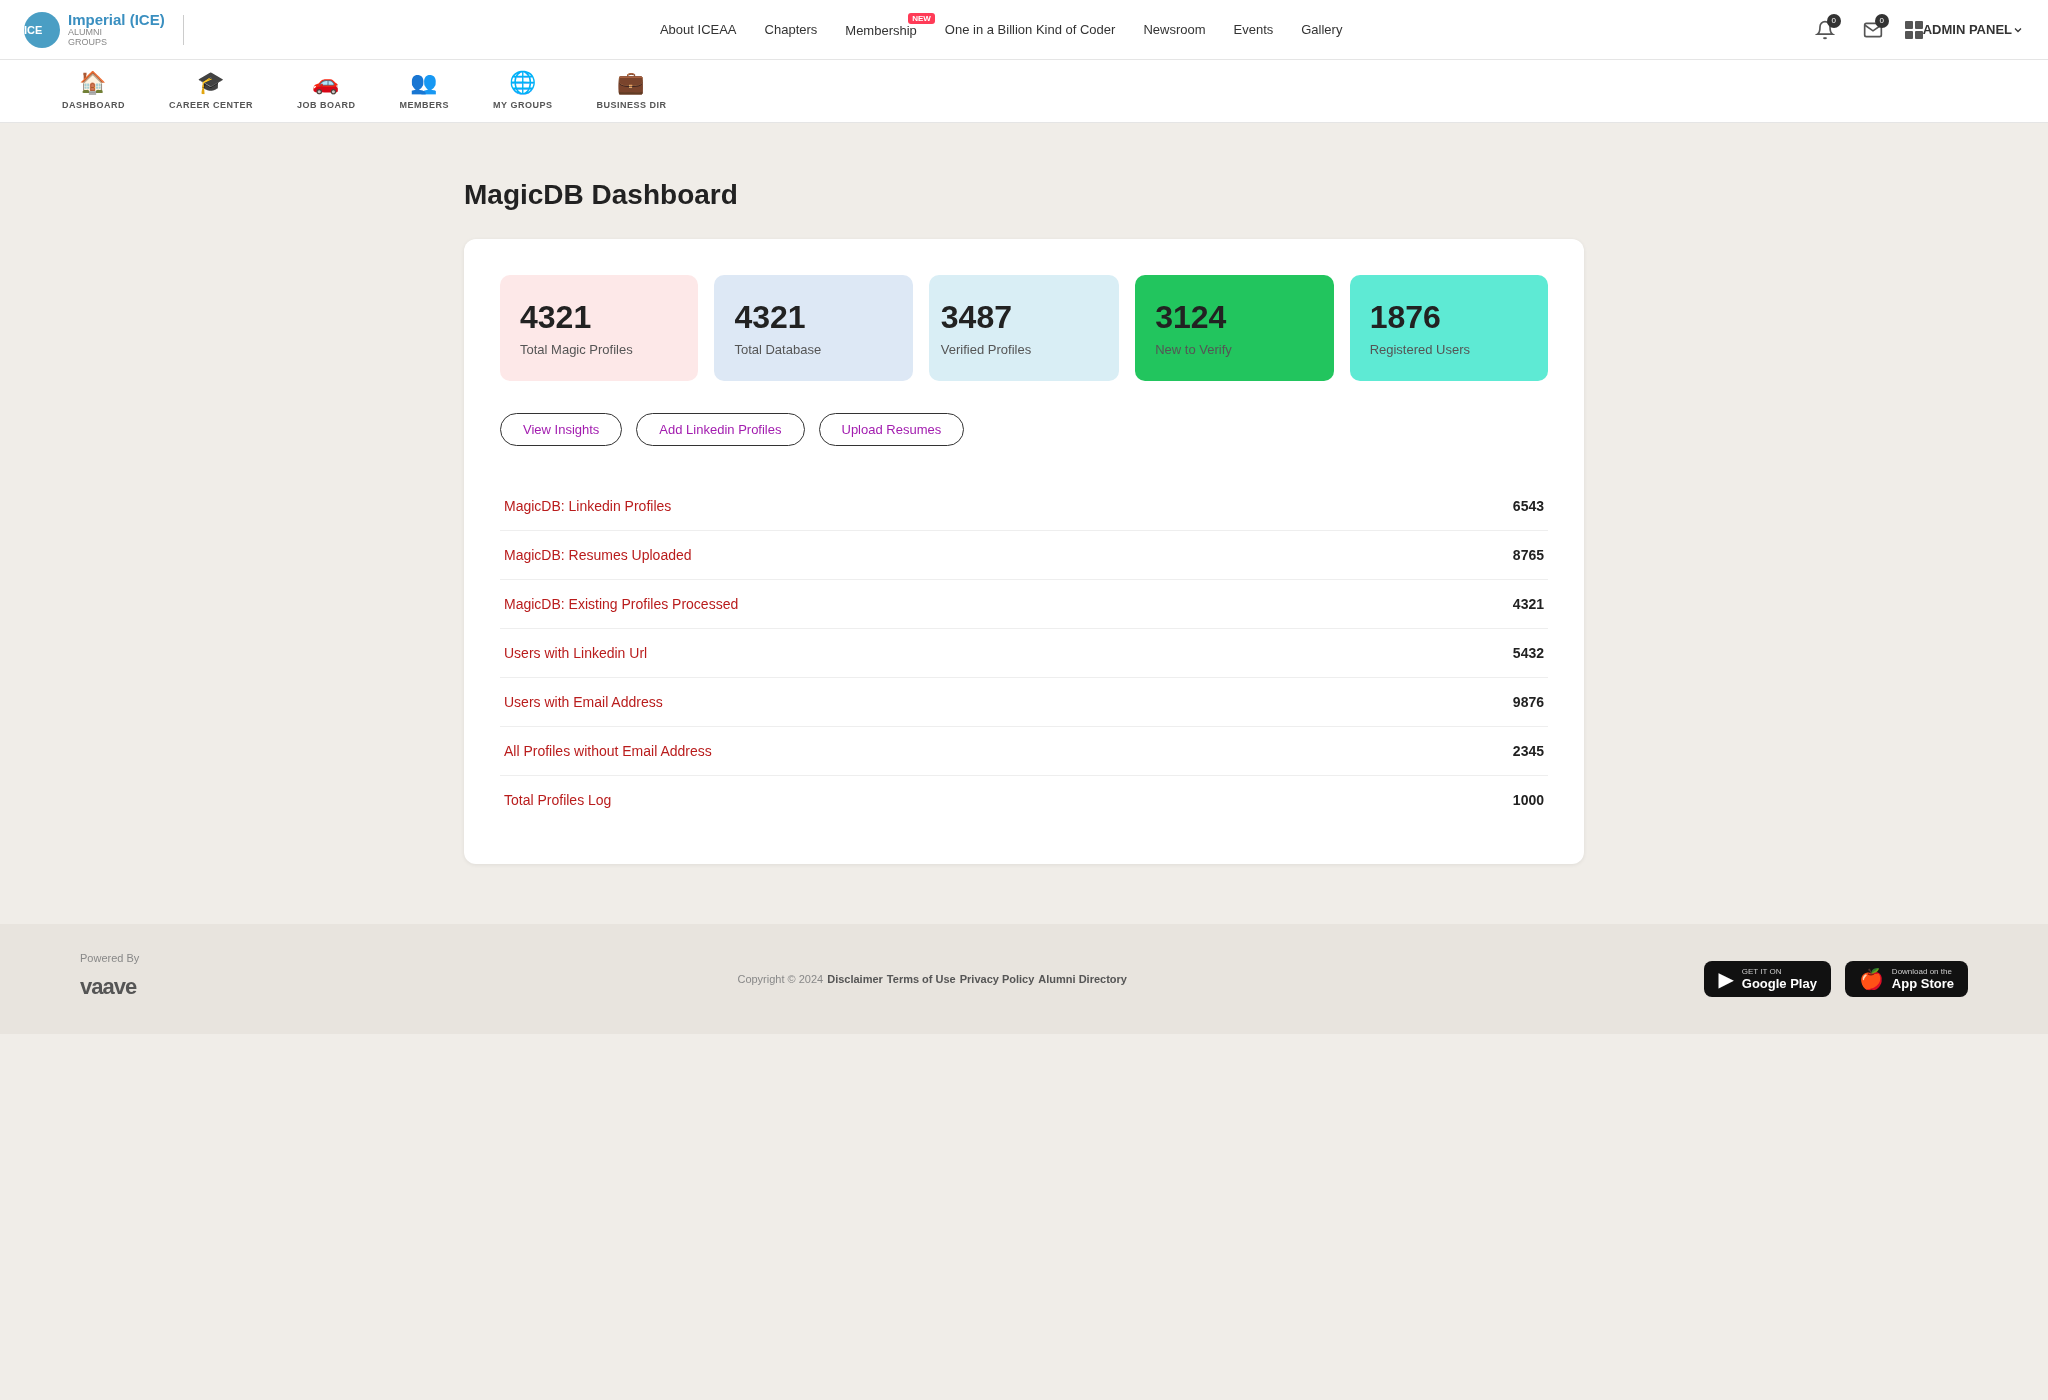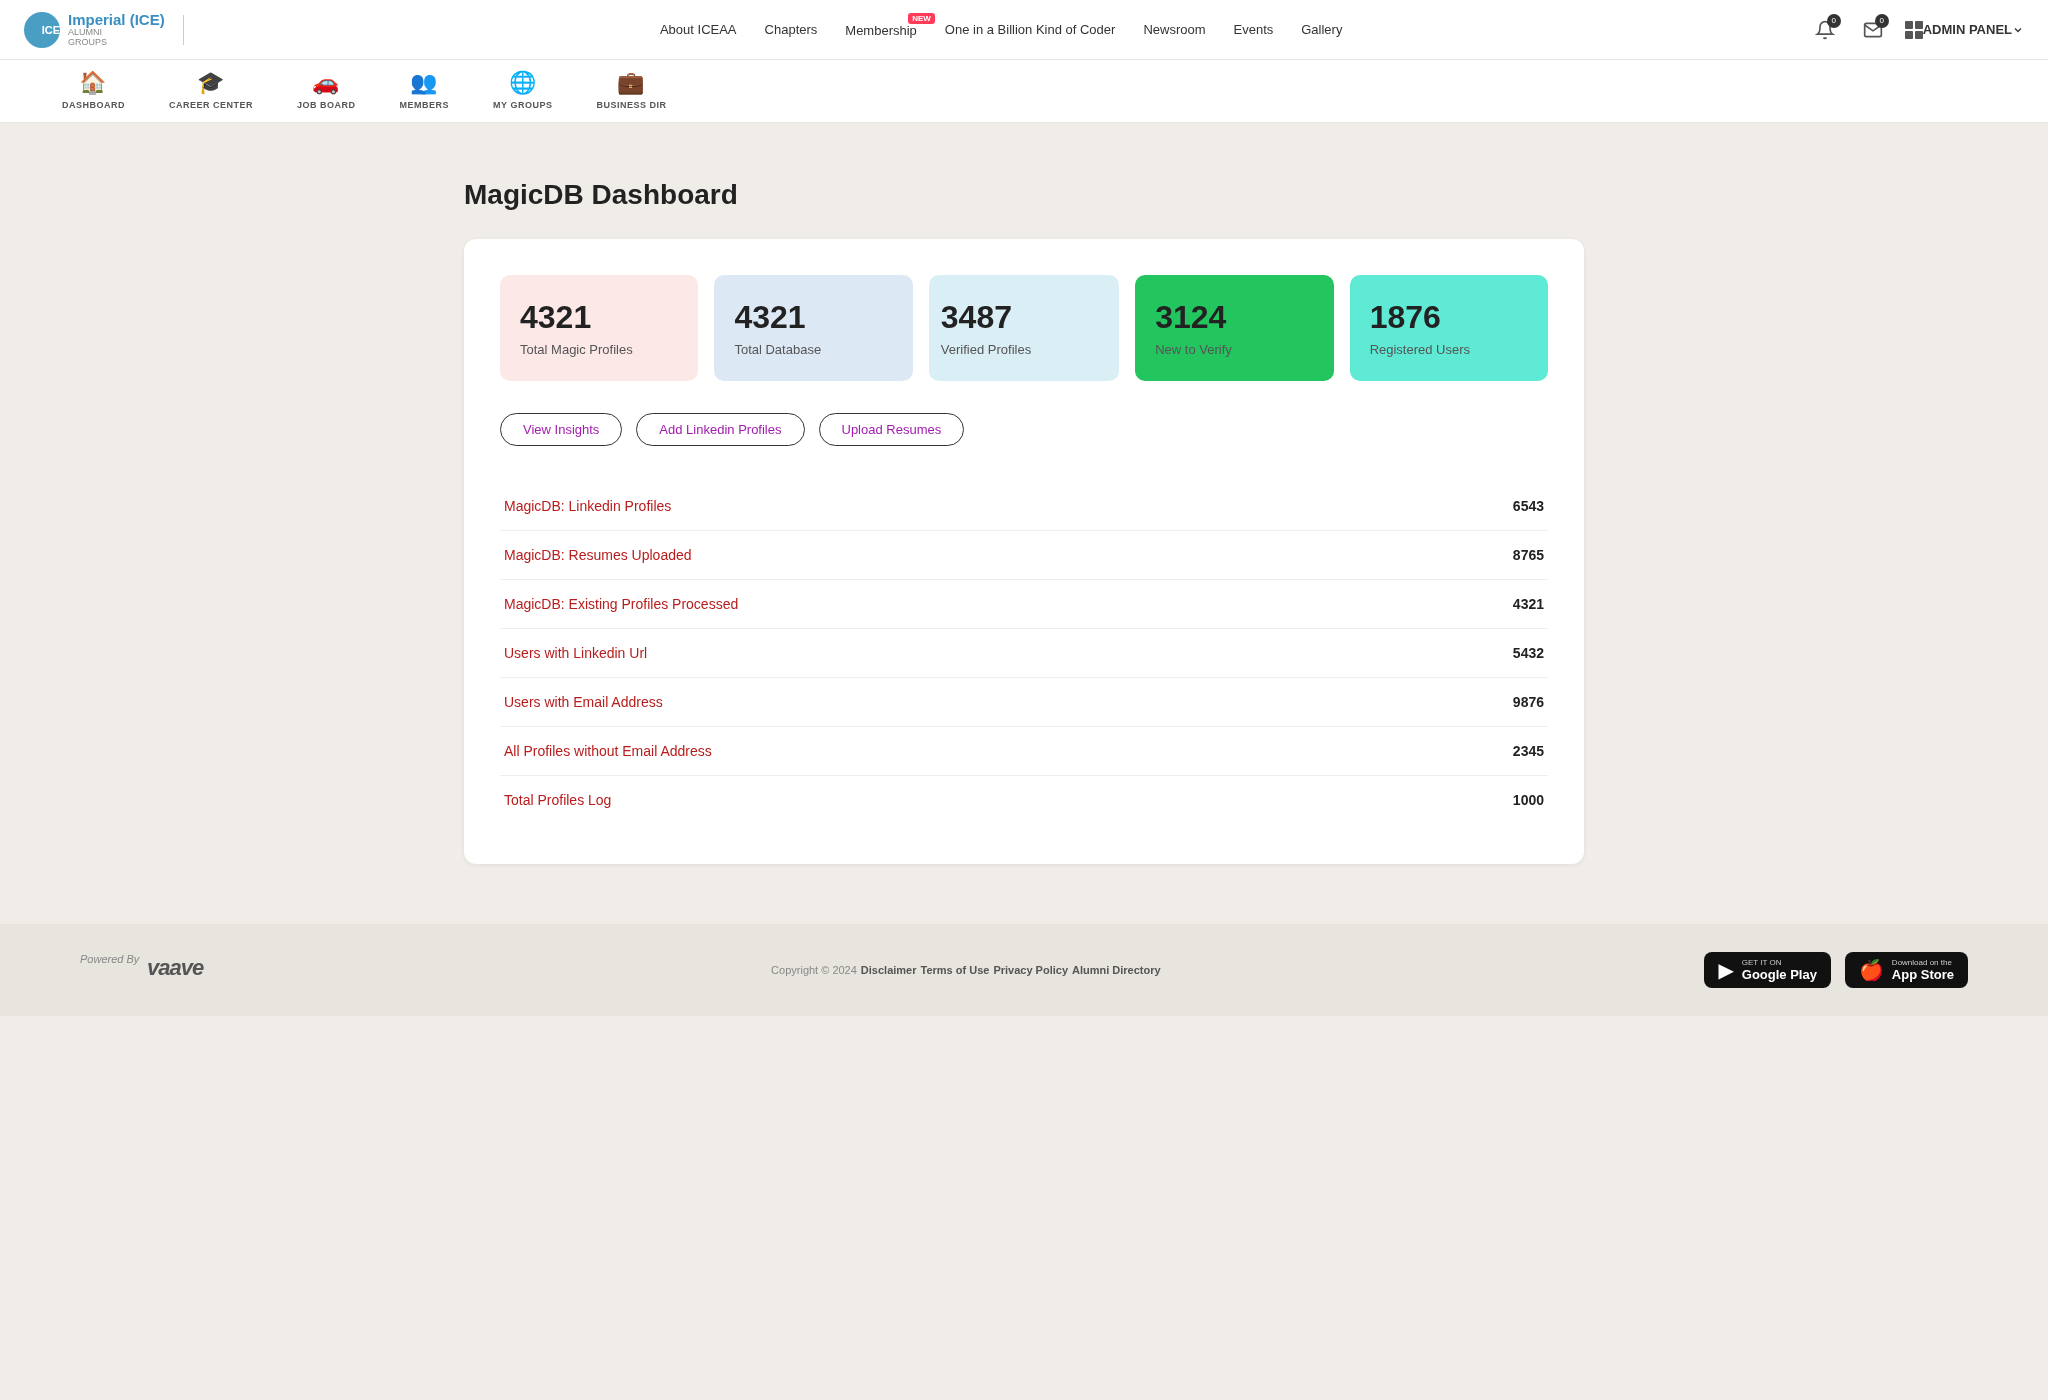--- a/index.html
+++ b/index.html
@@ -11,21 +11,21 @@
       border-bottom: 1px solid #e5e5e5;
       display: flex;
       align-items: center;
       justify-content: space-between;
       padding: 0 24px;
       height: 60px;
     }
     .top-nav-left { display: flex; align-items: center; gap: 8px; }
     .logo-circle {
       width: 36px; height: 36px; border-radius: 50%;
-      background: #4a9ec4; display: flex; align-items: center; justify-content: flex-end;
+      background: #4a9ec4; display: flex; align-items: center; justify-content: flex-start;
       color: #fff; font-size: 11px; font-weight: 700;
     }
     .logo-text { font-size: 15px; font-weight: 700; color: #3a8fc0; }
     .logo-sub { font-size: 9px; color: #888; line-height: 1.1; }
     .logo-divider { width: 1px; height: 30px; background: #ccc; margin: 0 10px; }
     .top-nav-links { display: flex; align-items: center; gap: 28px; }
     .top-nav-links a {
       text-decoration: none; color: #333; font-size: 13px;
     }
     .membership-badge {
@@ -121,21 +121,21 @@
     .data-row:last-child { border-bottom: none; }
     .data-row .row-label { font-size: 14px; color: #b91c1c; }
     .data-row .row-value { font-size: 14px; font-weight: 700; color: #222; }
 
     
     .footer {
       background: #e8e4de; padding: 28px 80px;
       display: flex; align-items: center; justify-content: space-between;
       margin-top: 60px;
     }
-    .footer-left { display: flex; flex-direction: row; gap: 8px; font-style: italic; }
+    .footer-left { display: flex; flex-direction: column; gap: 8px; }
     .powered-by { font-size: 11px; color: #888; }
     .vaave-logo { font-size: 24px; font-weight: 900; color: #555; letter-spacing: -1px; }
     .footer-center { font-size: 11px; color: #888; display: flex; gap: 4px; align-items: center; flex-wrap: wrap; }
     .footer-center a { color: #555; font-weight: 600; text-decoration: none; }
     .footer-right { display: flex; gap: 14px; }
     .app-store-btn {
       background: #111; border-radius: 8px; padding: 6px 14px;
       display: flex; align-items: center; gap: 8px; cursor: pointer; text-decoration: none;
     }
     .app-store-btn .store-icon { font-size: 20px; color: #fff; }

